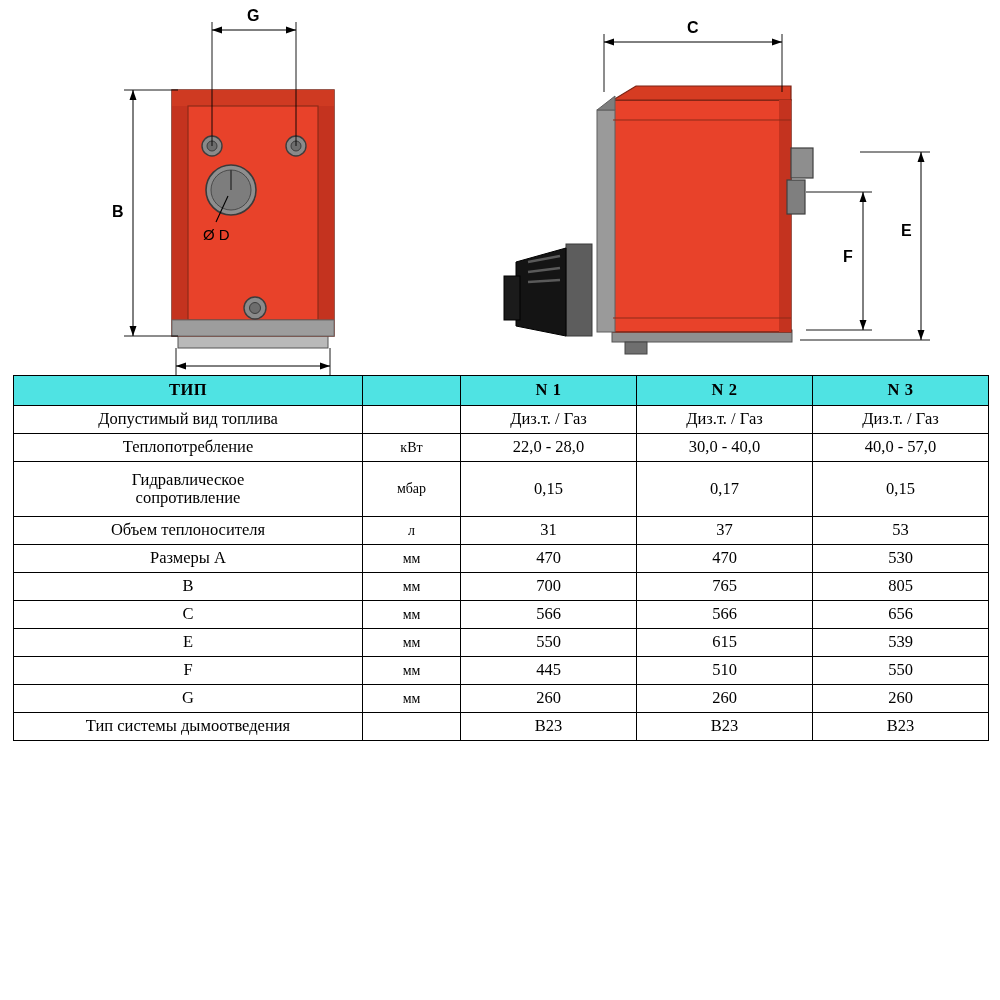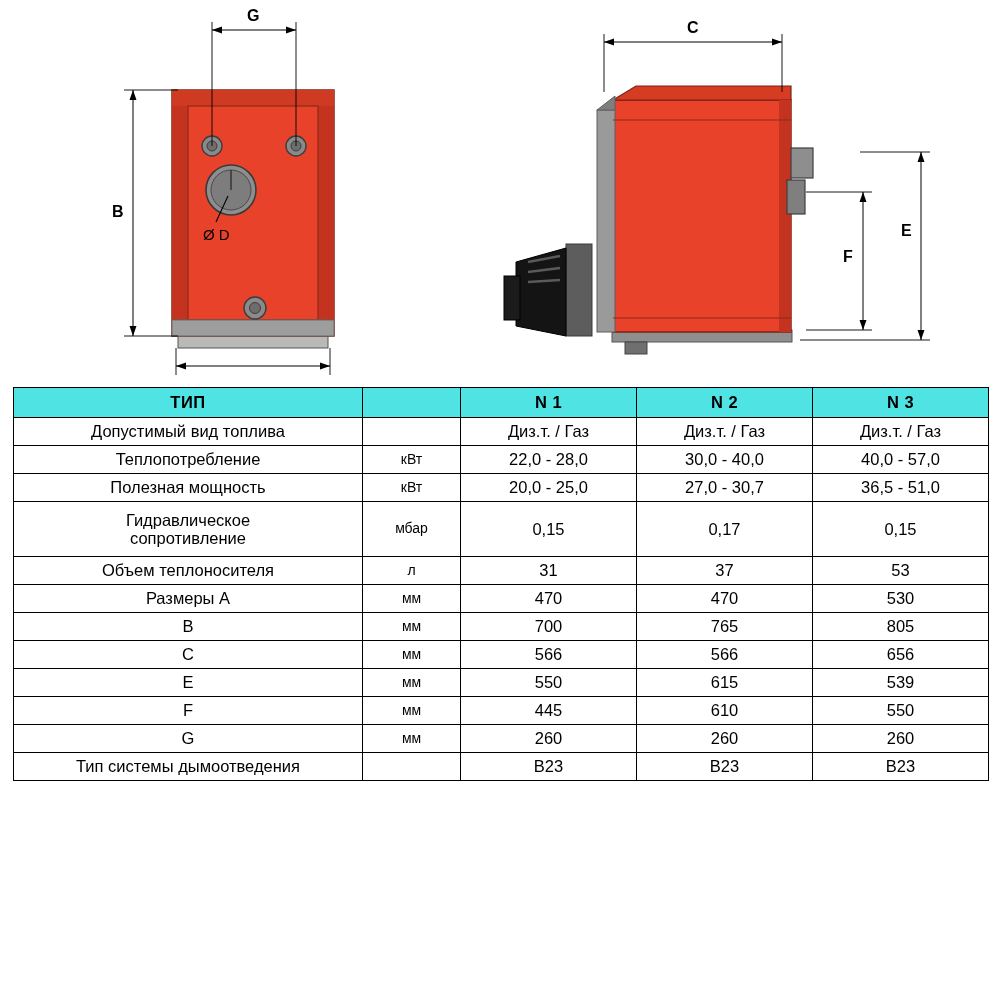--- a/index.html
+++ b/index.html
@@ -29,25 +29,26 @@
   #drawing svg {
     position: absolute;
     left: 0;
     top: 0;
   }
 
   
   #spec-table {
     position: absolute;
     left: 13px;
-    top: 387px;
+    top: 375px;
     width: 975px;
     border-collapse: collapse;
     table-layout: fixed;
     font-size: 16.5px;
+    font-family: Liberation Serif, serif;
   }
   #spec-table col.c-name { width: 349px; }
   #spec-table col.c-unit { width: 98px; }
   #spec-table col.c-val  { width: 176px; }
 
   #spec-table th, #spec-table td {
     border: 1px solid #000;
     text-align: center;
     vertical-align: middle;
     padding: 0;
@@ -217,29 +218,20 @@
         </tr>
         <tr>
           <td class="name">
             <span class="l1">Теплопотребление</span>
           </td>
           <td class="unit">кВт</td>
           <td>22,0 - 28,0</td>
           <td>30,0 - 40,0</td>
           <td>40,0 - 57,0</td>
         </tr>
-        <tr>
-          <td class="name">
-            <span class="l1">Полезная мощность</span>
-          </td>
-          <td class="unit">кВт</td>
-          <td>20,0 - 25,0</td>
-          <td>27,0 - 30,7</td>
-          <td>36,5 - 51,0</td>
-        </tr>
         <tr class="two-line">
           <td class="name">
             <span class="l1">Гидравлическое</span>
             <span class="l2">сопротивление</span>
           </td>
           <td class="unit">мбар</td>
           <td>0,15</td>
           <td>0,17</td>
           <td>0,15</td>
         </tr>
@@ -287,21 +279,21 @@
           <td>550</td>
           <td>615</td>
           <td>539</td>
         </tr>
         <tr>
           <td class="name">
             <span class="l1">F</span>
           </td>
           <td class="unit">мм</td>
           <td>445</td>
-          <td>610</td>
+          <td>510</td>
           <td>550</td>
         </tr>
         <tr>
           <td class="name">
             <span class="l1">G</span>
           </td>
           <td class="unit">мм</td>
           <td>260</td>
           <td>260</td>
           <td>260</td>

